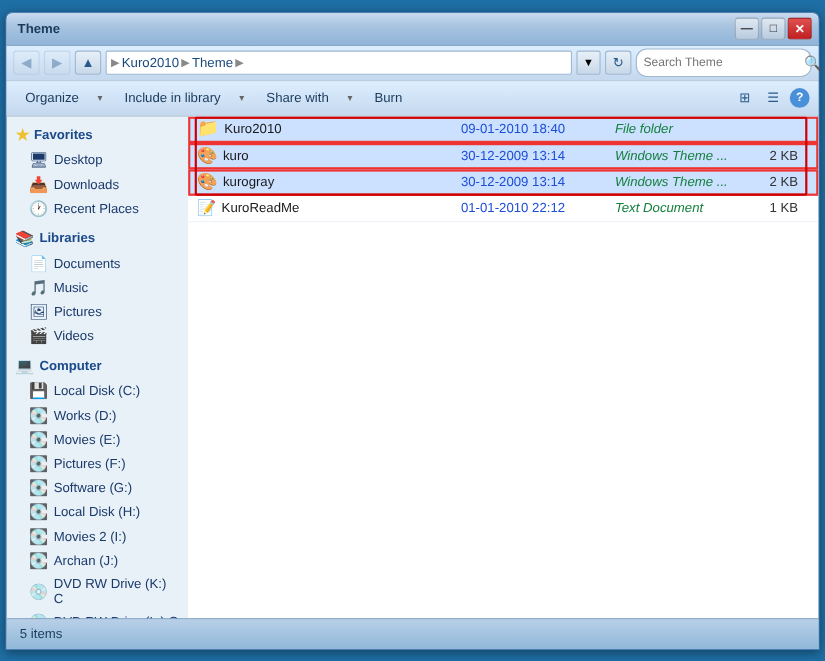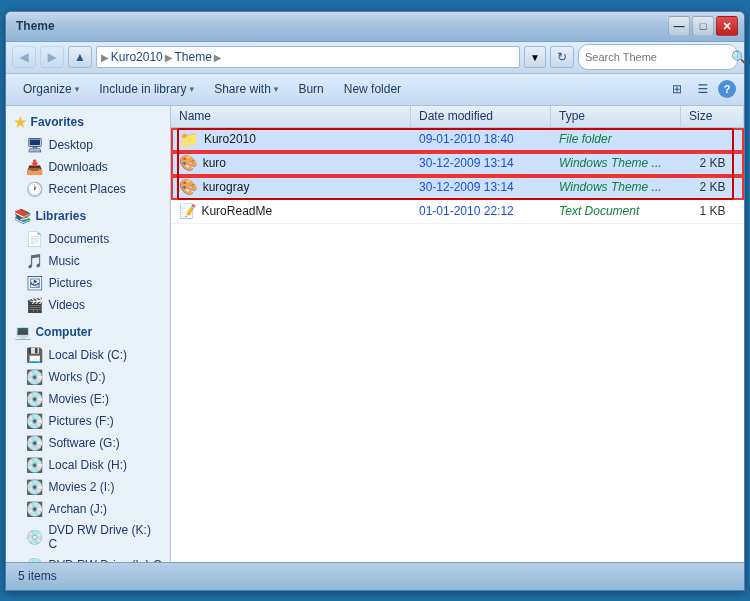--- a/index.html
+++ b/index.html
@@ -146,21 +146,21 @@
       height: 24px;
       padding: 0 8px;
       background: transparent;
       border: 1px solid transparent;
       border-radius: 3px;
       cursor: pointer;
       font-size: 12px;
       color: #1a3a5c;
       display: flex;
       align-items: center;
-      gap: 3px;
+      gap: 17px;
     }
     .toolbar-right {
       margin-left: auto;
       display: flex;
       align-items: center;
       gap: 4px;
     }
     .view-btn {
       width: 22px;
       height: 22px;
@@ -356,23 +356,20 @@
       <span>Include in library</span>
       <span class="chevron">▾</span>
     </button>
     <button class="toolbar-btn">
       <span>Share with</span>
       <span class="chevron">▾</span>
     </button>
     <button class="toolbar-btn">
       <span>Burn</span>
     </button>
-    <button class="toolbar-btn">
-      <span>New folder</span>
-    </button>
     <div class="toolbar-right">
       <div class="view-btn">⊞</div>
       <div class="view-btn">☰</div>
       <button class="help-btn">?</button>
     </div>
   </div>
 
   <div class="main-content">
 
     <div class="sidebar">
@@ -462,26 +459,20 @@
         </div>
         <div class="sidebar-item">
           <span class="sidebar-item-icon">💿</span>
           <span>DVD RW Drive (L:) C</span>
         </div>
 
       </div>
     </div>
 
     <div class="file-list">
-      <div class="file-list-header">
-        <div class="col-header col-name">Name</div>
-        <div class="col-header col-date">Date modified</div>
-        <div class="col-header col-type">Type</div>
-        <div class="col-header col-size">Size</div>
-      </div>
 
       <div style="position:relative;">
         <div class="red-box"></div>
 
         <div class="file-row selected">
           <div class="file-cell name-cell">
             <span class="folder-icon">📁</span>
             <span>Kuro2010</span>
           </div>
           <div class="file-cell date-cell">09-01-2010 18:40</div>

